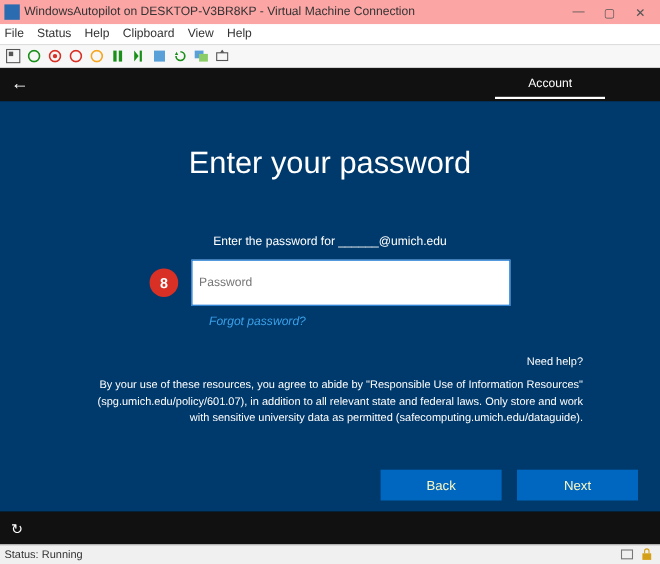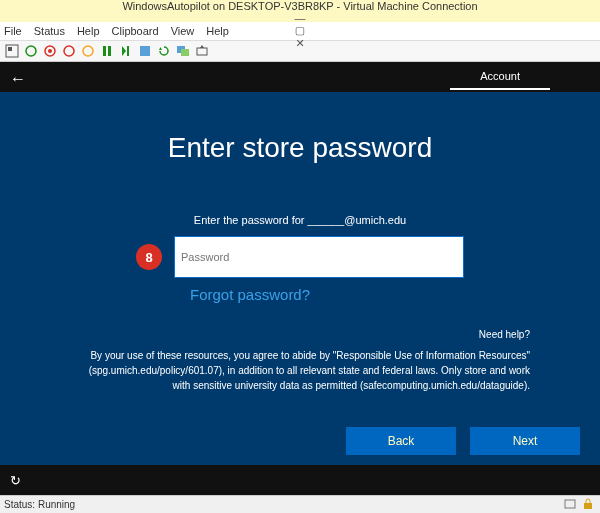--- a/index.html
+++ b/index.html
@@ -1,19 +1,19 @@
 <!DOCTYPE html>
 <html><head>
 <meta charset="utf-8">
 <style>
 * { margin: 0; padding: 0; box-sizing: border-box; font-family: "Segoe UI", Arial, sans-serif; }
 body { width: 600px; height: 513px; background: #f0f0f0; overflow: hidden; position: relative; }
 
 
-.titlebar { height: 22px; background: #fef9c3; display: flex; align-items: center; padding: 0 4px; font-size: 11px; color: #333; flex-direction: column; }
+.titlebar { height: 22px; background: #fca5a5; display: flex; align-items: center; padding: 0 4px; font-size: 11px; color: #333; }
 .titlebar .icon { width: 14px; height: 14px; background: #2b6cb0; margin-right: 4px; }
 .titlebar .spacer { flex: 1; }
 .titlebar .winbtn { width: 28px; text-align: center; color: #555; cursor: pointer; }
 
 .menubar { height: 18px; background: #fff; display: flex; align-items: center; padding: 0 4px; font-size: 11px; color: #333; }
 .menubar span { margin-right: 12px; cursor: pointer; }
 
 .toolbar { height: 22px; background: #f7f7f7; border-top: 1px solid #ddd; border-bottom: 1px solid #ccc; display: flex; align-items: center; padding: 0 4px; gap: 3px; }
 .tb { width: 16px; height: 16px; display: inline-flex; align-items: center; justify-content: center; font-size: 10px; cursor: pointer; }
 .tb svg { display: block; }
@@ -27,21 +27,21 @@
 .step-label { color: #fff; font-size: 11px; padding: 6px 30px; border-bottom: 2px solid #fff; margin-right: 40px; }
 
 .oobe-body { background: #003a6c; height: calc(100% - 60px); padding: 40px 40px 0; color: #fff; position: relative; }
 .oobe-body h1 { font-weight: 300; font-size: 28px; text-align: center; margin-bottom: 50px; }
 .prompt { text-align: center; font-size: 11px; margin-bottom: 10px; }
 
 .input-row { display: flex; align-items: center; justify-content: center; gap: 12px; margin-bottom: 8px; }
 .badge { width: 26px; height: 26px; border-radius: 50%; background: #d93025; color: #fff; display: flex; align-items: center; justify-content: center; font-size: 13px; font-weight: 600; }
 .pw-input { width: 290px; height: 42px; border: 1px solid #0a6ed1; background: #fff; color: #888; font-size: 11px; padding: 0 6px; outline: none; }
 
-.forgot { font-size: 15px; color: #3aa0e8; margin-left: 150px; cursor: pointer; }
+.forgot { font-size: 11px; color: #3aa0e8; margin-left: 150px; cursor: pointer; font-style: italic; }
 
 .help-block { text-align: right; font-size: 10px; line-height: 1.5; margin-top: 24px; padding: 0 30px; }
 .help-block .hdr { margin-bottom: 6px; }
 
 .nav-buttons { position: absolute; bottom: 10px; right: 20px; display: flex; gap: 14px; }
 .nav-buttons button { width: 110px; height: 28px; border: none; background: #0067c0; color: #fef9c3; font-size: 12px; cursor: pointer; }
 
 .oobe-bottom { height: 30px; background: #111; display: flex; align-items: center; padding: 0 10px; }
 .refresh-icon { color: #fff; font-size: 13px; cursor: pointer; }
 
@@ -138,21 +138,21 @@
 </div>
 
 <div class="vm">
   <div class="oobe-top">
     <span class="back-arrow">←</span>
     <span class="spacer"></span>
     <span class="step-label">Account</span>
   </div>
 
   <div class="oobe-body">
-    <h1>Enter store password</h1>
+    <h1>Enter your password</h1>
     <div class="prompt">Enter the password for ______@umich.edu</div>
 
     <div class="input-row">
       <div class="badge">8</div>
       <input class="pw-input" type="password" placeholder="Password" style="">
     </div>
 
     <div class="forgot">Forgot password?</div>
 
     <div class="help-block">

